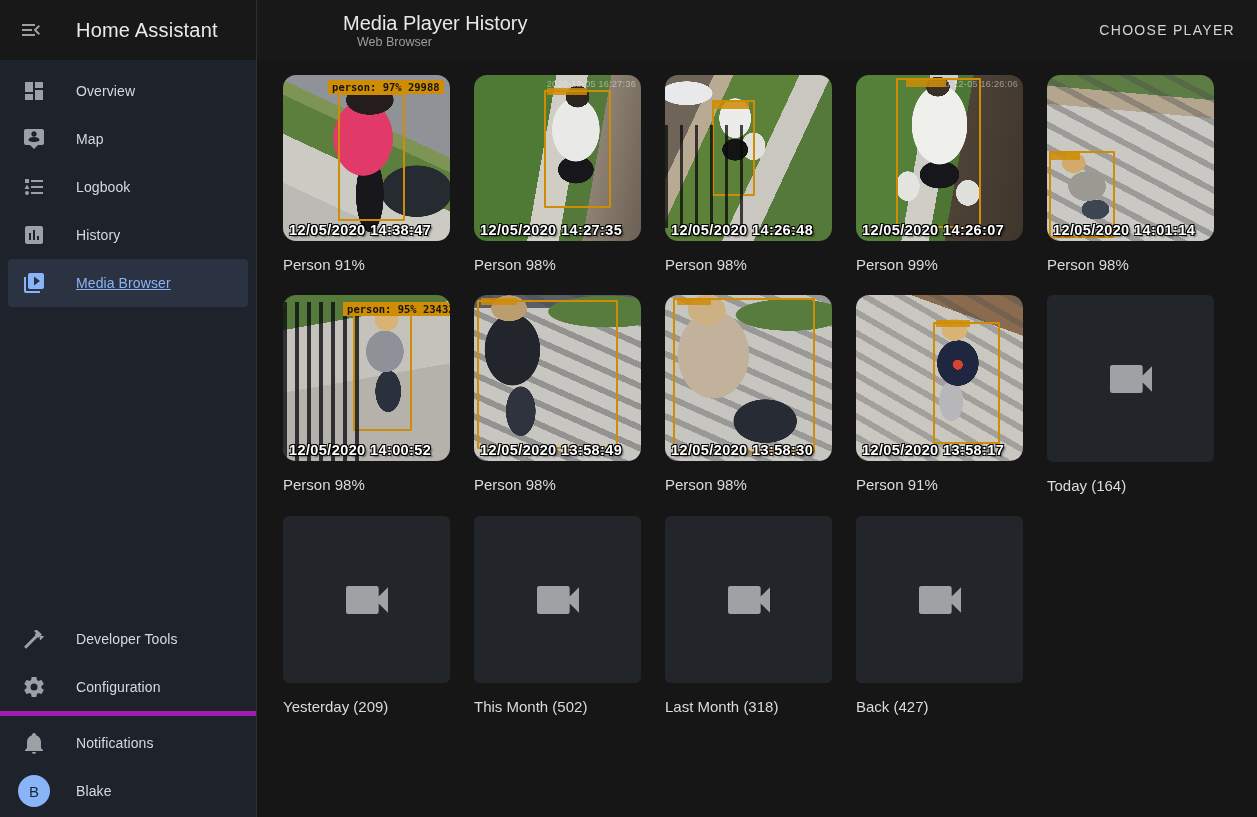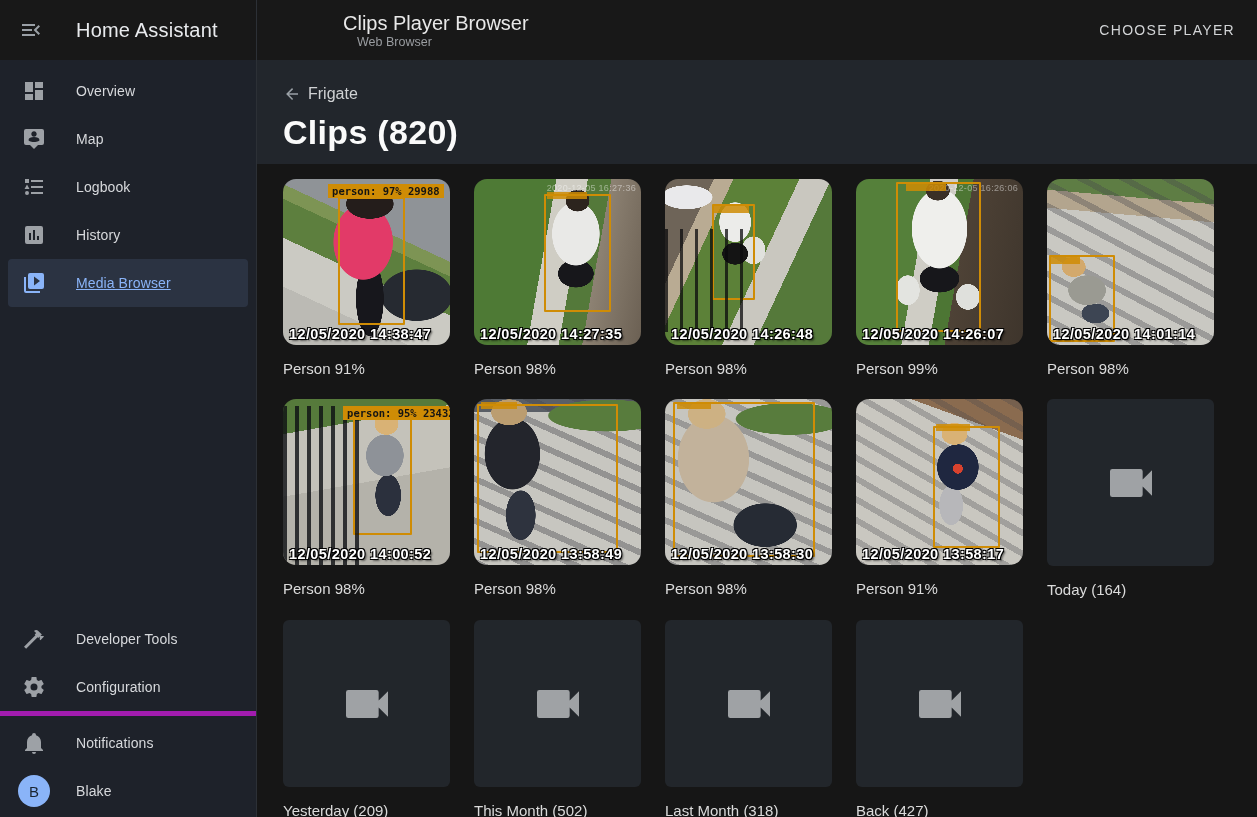--- a/index.html
+++ b/index.html
@@ -260,38 +260,27 @@
       <div class="nav-item">
         <span class="avatar">B</span>
         <span class="nlabel">Blake</span>
       </div>
     </div>
   </aside>
 
   <div class="main">
     <header class="app-header">
       <div class="titles">
-        <div class="title">Clips Player Browser</div>
+        <div class="title">Media Player History</div>
         <div class="subtitle">Web Browser</div>
       </div>
       <div class="flexspace"></div>
       <button class="choose-player">CHOOSE PLAYER</button>
     </header>
 
-    <div class="content-header">
-      <div class="breadcrumb">
-        <span class="bicon">
-          <svg viewBox="0 0 24 24" fill="currentColor">
-              <path d="M20,11V13H8L13.5,18.5L12.08,19.92L4.16,12L12.08,4.08L13.5,5.5L8,11H20Z"></path>
-            </svg>
-        </span>
-        <span class="btext">Frigate</span>
-      </div>
-      <div class="page-title">Clips (820)</div>
-    </div>
 
     <div class="grid-area">
       <div class="grid" id="clips-grid">
           <div class="card">
             <div class="thumb scene-1">
               <div class="bbox" style="left: 33%; top: 11%; width: 40%; height: 77%;"></div>
               <div class="obj-label" style="left: 27%; top: 3%;">person: 97% 29988</div>
               <div class="ts">12/05/2020 14:38:47</div>
             </div>
             <div class="caption">Person 91%</div>

